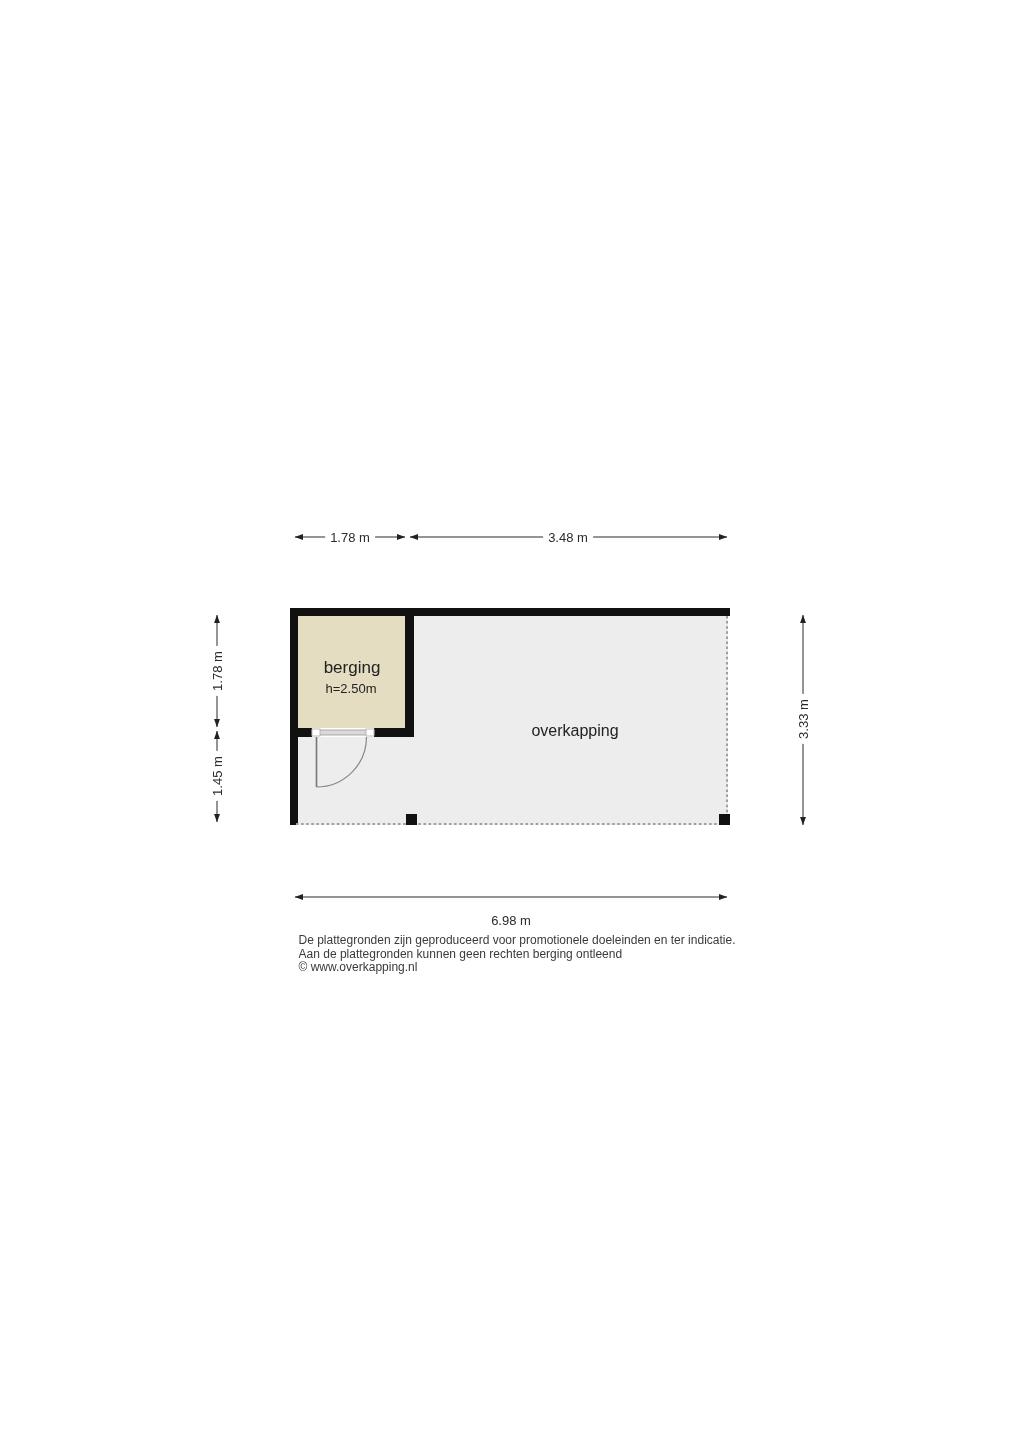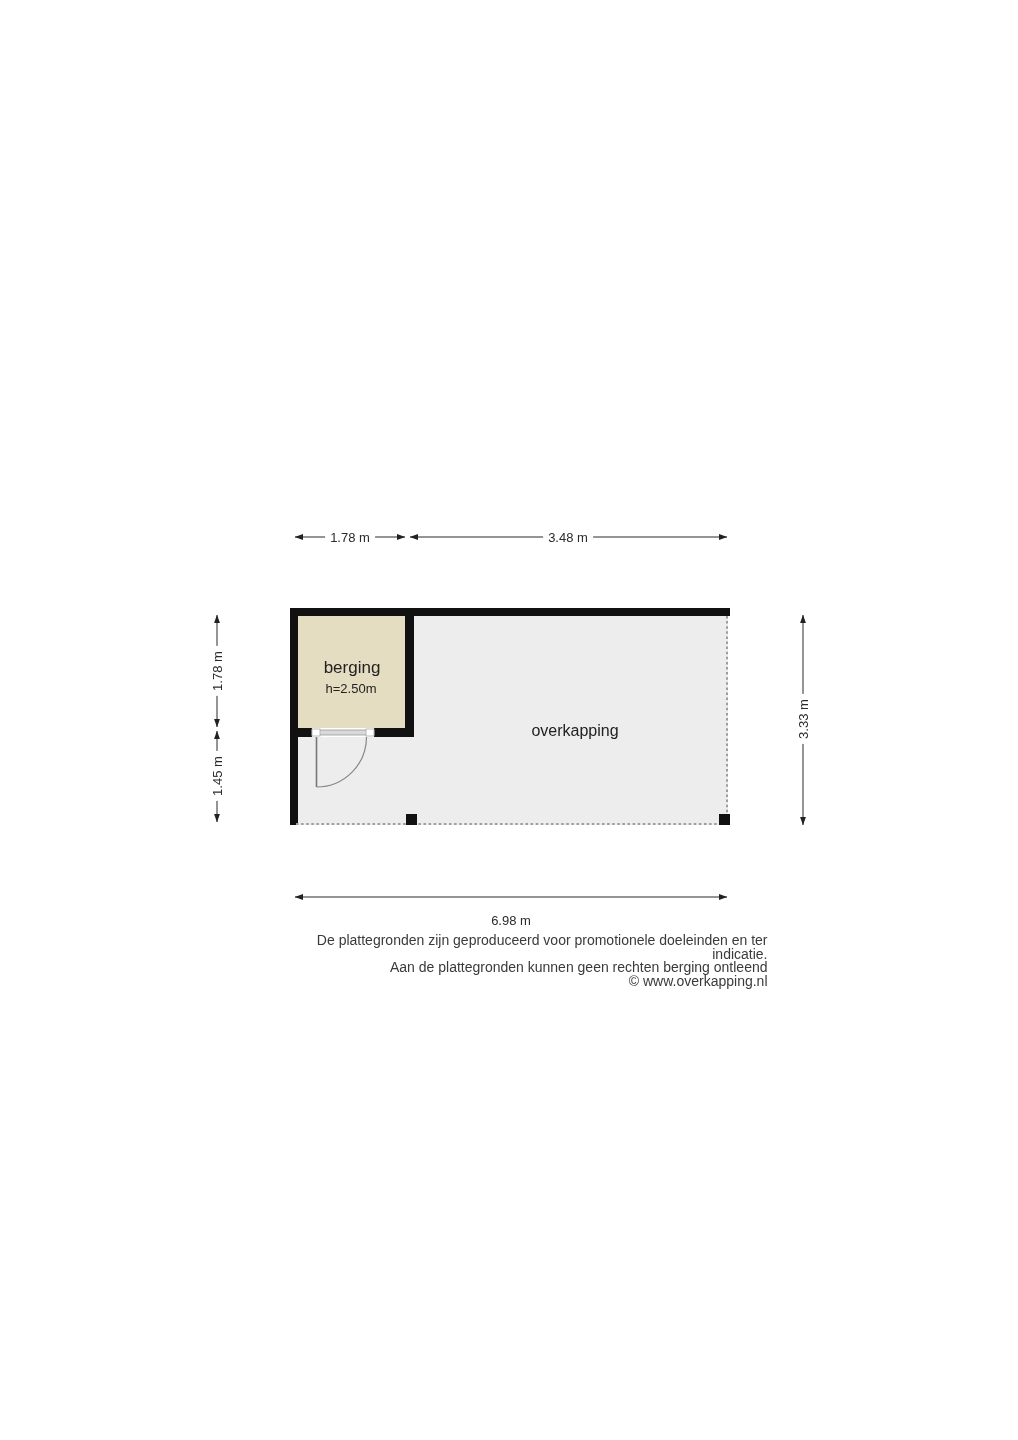--- a/index.html
+++ b/index.html
@@ -23,21 +23,21 @@
   .plan-svg{position:absolute;left:0;top:0;}
   .lbl{position:absolute;transform:translate(-50%,-50%);white-space:nowrap;}
   .lbl.rot{transform:translate(-50%,-50%) rotate(-90deg);}
   .title-line{font-weight:bold;font-size:17px;line-height:21px;text-align:center;}
   .title-wrap{position:absolute;left:516px;top:465px;transform:translateX(-50%);text-align:center;}
   .dim-label{font-size:13px;color:var(--dimension_line);background:#ffffff;padding:0 5px;}
   .room-label{font-size:17px;color:#222;}
   .room-sub{font-size:13px;color:#222;}
   .overkapping-label{font-size:16px;color:#222;}
   .footer{position:absolute;left:517px;top:934px;transform:translateX(-50%);
-          text-align:right;font-size:14px;line-height:13.5px;color:var(--footer_text);}
+          text-align:left;font-size:12px;line-height:13.5px;color:var(--footer_text);}
   
   .wall{fill:var(--wall);}
   .fill-berging{fill:var(--berging_fill);}
   .fill-overkapping{fill:var(--overkapping_fill);}
   .dots{stroke:var(--dotted_edge);stroke-width:2;stroke-dasharray:2.5,2.6;fill:none;}
   .dim{stroke:var(--dimension_line);stroke-width:1;fill:none;}
   .post{fill:var(--wall);}
   .door-thresh{fill:#d9d9d9;stroke:#999999;stroke-width:0.8;}
   .door-jamb{fill:#ffffff;stroke:#aaaaaa;stroke-width:0.8;}
   .door-line{stroke:#777777;stroke-width:1.6;fill:none;}

